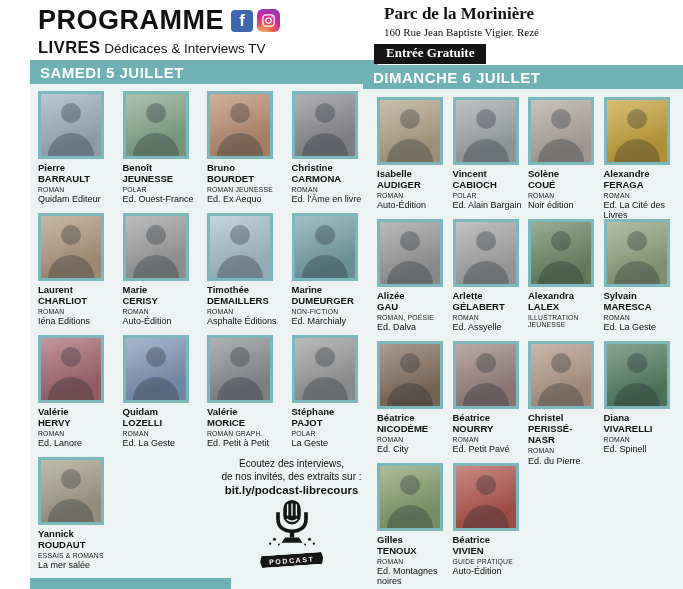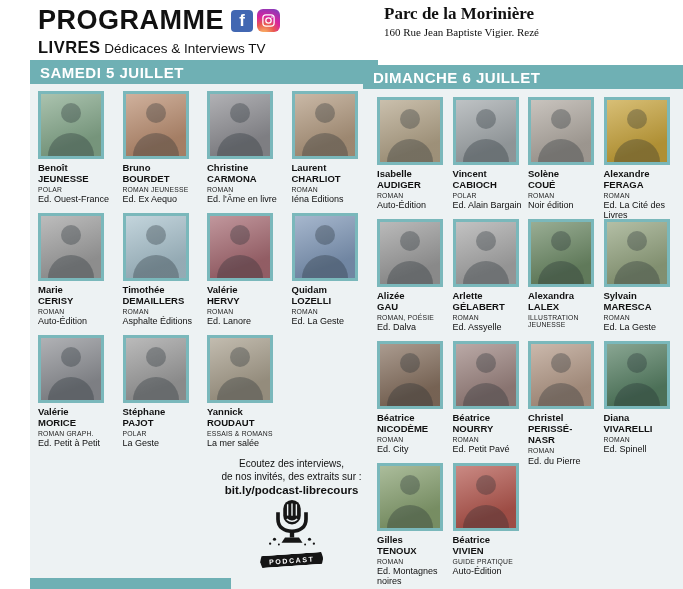--- a/index.html
+++ b/index.html
@@ -100,20 +100,29 @@
           <circle cx="52" cy="46" r="1.8" fill="#161616"></circle>
           <circle cx="7" cy="51" r="1.3" fill="#161616"></circle>
           <circle cx="57" cy="51" r="1.3" fill="#161616"></circle>
           <circle cx="17" cy="52" r="1.1" fill="#161616"></circle>
           <circle cx="47" cy="52" r="1.1" fill="#161616"></circle>
         </svg>
         <span class="podcast-ribbon">PODCAST</span>
       </div>
     </div>
 
+      <div class="cell">
+        <div class="photo" style="background-color: rgb(159, 176, 194);"></div>
+        <div class="aname">
+          <span>Pierre</span><br>
+          <span>BARRAULT</span>
+        </div>
+        <div class="genre">ROMAN</div>
+        <div class="pub">Quidam Editeur</div>
+      </div>
 
       <div class="cell">
         <div class="photo" style="background-color: rgb(134, 169, 140);"></div>
         <div class="aname">
           <span>Benoît</span><br>
           <span>JEUNESSE</span>
         </div>
         <div class="genre">POLAR</div>
         <div class="pub">Ed. Ouest-France</div>
       </div>
@@ -161,20 +170,29 @@
       <div class="cell">
         <div class="photo" style="background-color: rgb(169, 194, 205);"></div>
         <div class="aname">
           <span>Timothée</span><br>
           <span>DEMAILLERS</span>
         </div>
         <div class="genre">ROMAN</div>
         <div class="pub">Asphalte Éditions</div>
       </div>
 
+      <div class="cell">
+        <div class="photo" style="background-color: rgb(122, 163, 173);"></div>
+        <div class="aname">
+          <span>Marine</span><br>
+          <span>DUMEURGER</span>
+        </div>
+        <div class="genre">NON-FICTION</div>
+        <div class="pub">Ed. Marchialy</div>
+      </div>
 
       <div class="cell">
         <div class="photo" style="background-color: rgb(166, 106, 114);"></div>
         <div class="aname">
           <span>Valérie</span><br>
           <span>HERVY</span>
         </div>
         <div class="genre">ROMAN</div>
         <div class="pub">Ed. Lanore</div>
       </div>
@@ -219,20 +237,21 @@
         <div class="genre">ESSAIS &amp; ROMANS</div>
         <div class="pub">La mer salée</div>
       </div>
     </div>
 </div>
 
 <div class="panel panel-right">
   <div class="pr-header">
     <div class="venue-name">Parc de la Morinière</div>
     <div class="venue-address">160 Rue Jean Baptiste Vigier. Rezé</div>
+    <span class="free-badge">Entrée Gratuite</span>
   </div>
 
   <div class="banner">DIMANCHE 6 JUILLET</div>
 
   <div class="content content-right">
 
       <div class="cell">
         <div class="photo" style="background-color: rgb(179, 164, 137);"></div>
         <div class="aname">
           <span>Isabelle</span><br>

